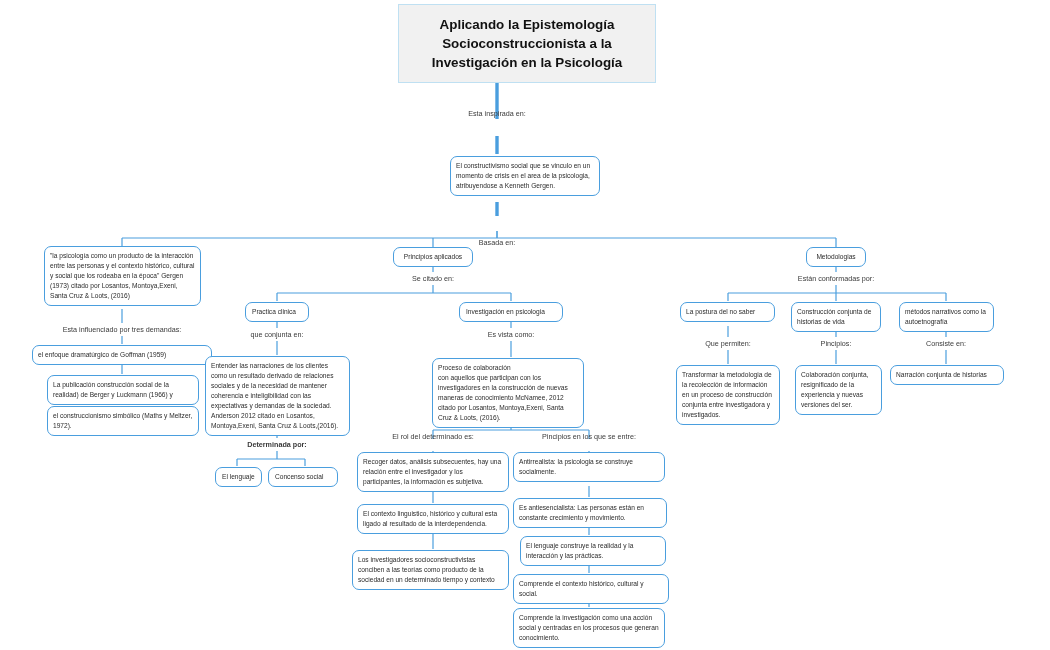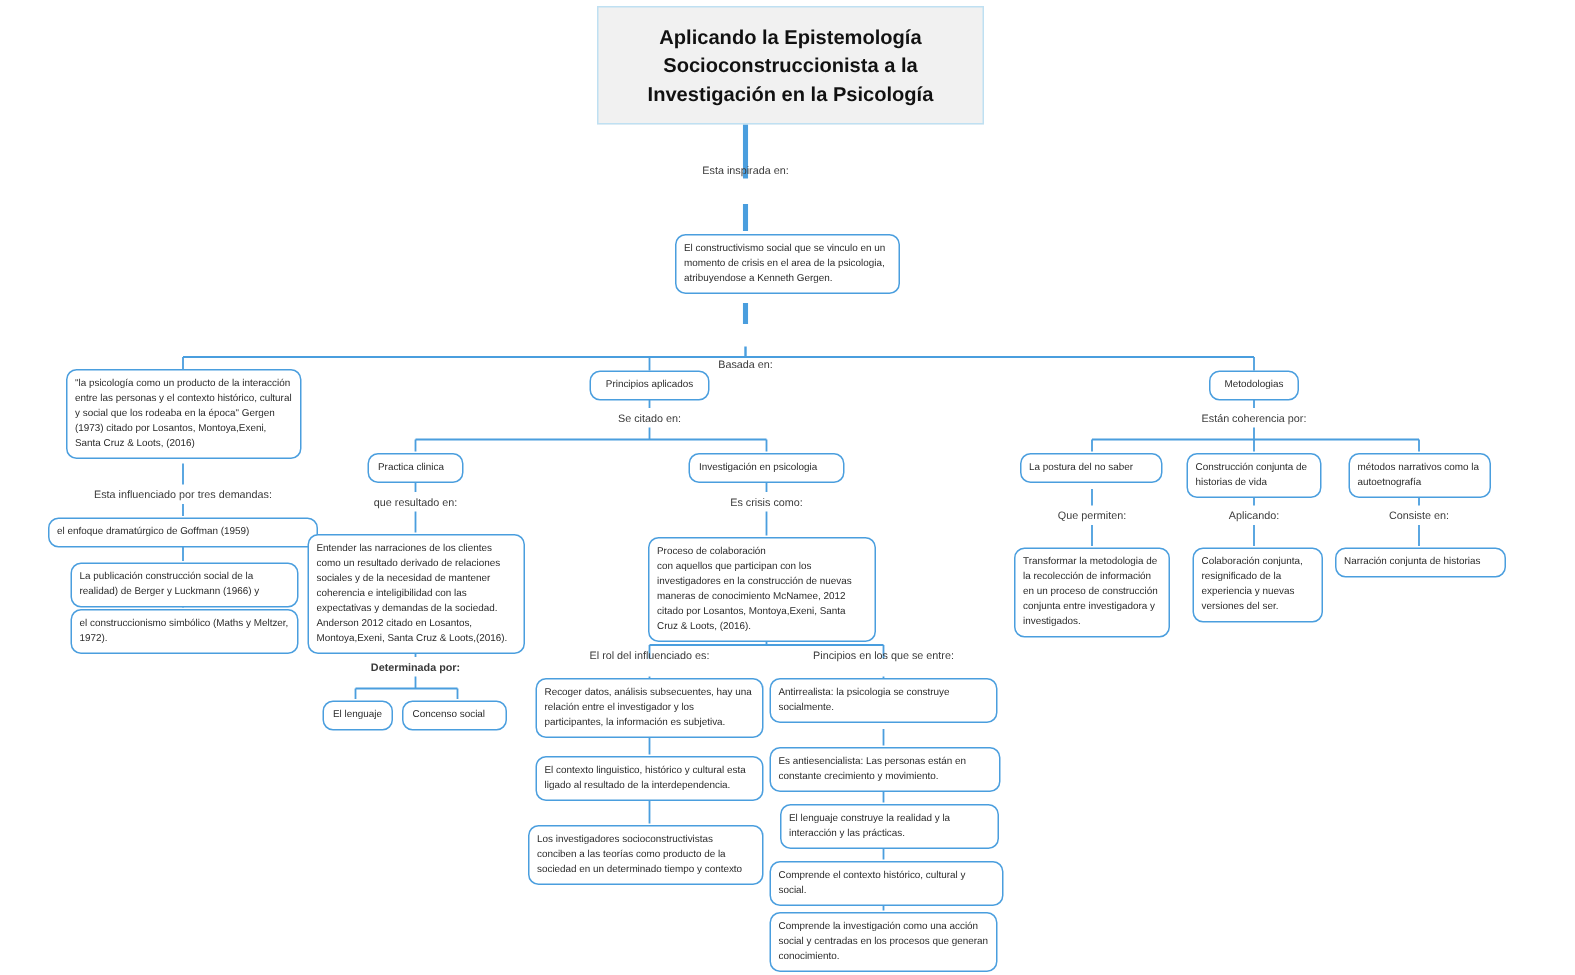--- a/index.html
+++ b/index.html
@@ -140,38 +140,38 @@
   <div class="node" style="left:47px;top:375px;width:152px;">La publicación construcción social de la realidad) de Berger y Luckmann (1966) y</div>
 
   <div class="node" style="left:47px;top:406px;width:152px;">el construccionismo simbólico (Maths y Meltzer, 1972).</div>
 
   <div class="node nowrapnode pad6" style="left:393px;top:247px;width:80px;text-align:center;">Principios aplicados</div>
 
   <div class="label c" style="left:433px;top:274px;">Se citado en:</div>
 
   <div class="node nowrapnode pad6" style="left:245px;top:302px;width:64px;">Practica clinica</div>
 
-  <div class="label c" style="left:277px;top:330px;">que resultado en:</div>
+  <div class="label c" style="left:277px;top:330px;">que conjunta en:</div>
 
   <div class="node" style="left:205px;top:356px;width:145px;">Entender  las narraciones de los clientes como un resultado derivado de relaciones sociales y de la necesidad de mantener coherencia e inteligibilidad con las expectativas y demandas de la sociedad. Anderson 2012 citado en Losantos, Montoya,Exeni, Santa Cruz &amp; Loots,(2016).</div>
 
   <div class="label c" style="left:277px;top:440px;font-weight:bold;">Determinada por:</div>
 
   <div class="node nowrapnode pad6" style="left:215px;top:467px;width:47px;">El lenguaje</div>
 
   <div class="node nowrapnode pad6" style="left:268px;top:467px;width:70px;">Concenso social</div>
 
   <div class="node nowrapnode pad6" style="left:459px;top:302px;width:104px;">Investigación en psicologia</div>
 
-  <div class="label c" style="left:511px;top:330px;">Es crisis como:</div>
+  <div class="label c" style="left:511px;top:330px;">Es vista como:</div>
 
   <div class="node" style="left:432px;top:358px;width:152px;">Proceso de colaboración
 con aquellos que participan con los investigadores en la construcción de nuevas maneras de conocimiento McNamee, 2012 citado por Losantos, Montoya,Exeni, Santa Cruz &amp; Loots, (2016).</div>
 
-  <div class="label c" style="left:433px;top:432px;">El rol del influenciado es:</div>
+  <div class="label c" style="left:433px;top:432px;">El rol del determinado es:</div>
 
   <div class="label c" style="left:589px;top:432px;">Pincipios en los que se entre:</div>
 
   <div class="node" style="left:357px;top:452px;width:152px;">Recoger datos, análisis subsecuentes, hay una relación entre el investigador y los participantes, la información es subjetiva.</div>
 
   <div class="node" style="left:357px;top:504px;width:152px;">El contexto linguistico, histórico y cultural esta ligado al resultado de la interdependencia.</div>
 
   <div class="node" style="left:352px;top:550px;width:157px;">Los investigadores socioconstructivistas conciben a las teorías como producto de la sociedad en un determinado tiempo y contexto</div>
 
   <div class="node" style="left:513px;top:452px;width:152px;">Antirrealista: la psicologia se construye socialmente.</div>
@@ -179,31 +179,31 @@
   <div class="node" style="left:513px;top:498px;width:154px;">Es antiesencialista: Las personas están en constante crecimiento y movimiento.</div>
 
   <div class="node" style="left:520px;top:536px;width:146px;">El lenguaje construye la realidad y la interacción y las prácticas.</div>
 
   <div class="node" style="left:513px;top:574px;width:156px;">Comprende el contexto histórico, cultural y social.</div>
 
   <div class="node" style="left:513px;top:608px;width:152px;">Comprende la investigación como una acción social y centradas en los procesos que generan conocimiento.</div>
 
   <div class="node nowrapnode pad6" style="left:806px;top:247px;width:60px;text-align:center;">Metodologias</div>
 
-  <div class="label c" style="left:836px;top:274px;">Están coherencia por:</div>
+  <div class="label c" style="left:836px;top:274px;">Están conformadas por:</div>
 
   <div class="node" style="left:680px;top:302px;width:95px;">La postura del no saber</div>
 
   <div class="node" style="left:791px;top:302px;width:90px;">Construcción conjunta de historias de vida</div>
 
   <div class="node" style="left:899px;top:302px;width:95px;">métodos narrativos como la autoetnografía</div>
 
   <div class="label c" style="left:728px;top:339px;">Que permiten:</div>
 
-  <div class="label c" style="left:836px;top:339px;">Aplicando:</div>
+  <div class="label c" style="left:836px;top:339px;">Pincipios:</div>
 
   <div class="label c" style="left:946px;top:339px;text-align:center;">Consiste en:</div>
 
   <div class="node" style="left:676px;top:365px;width:104px;">Transformar la metodologia de la recolección de información en un proceso de construcción conjunta entre investigadora y investigados.</div>
 
   <div class="node" style="left:795px;top:365px;width:87px;">Colaboración conjunta, resignificado de la experiencia y nuevas versiones del ser.</div>
 
   <div class="node nowrapnode" style="left:890px;top:365px;width:114px;">Narración conjunta de historias</div>
 
 </div>

